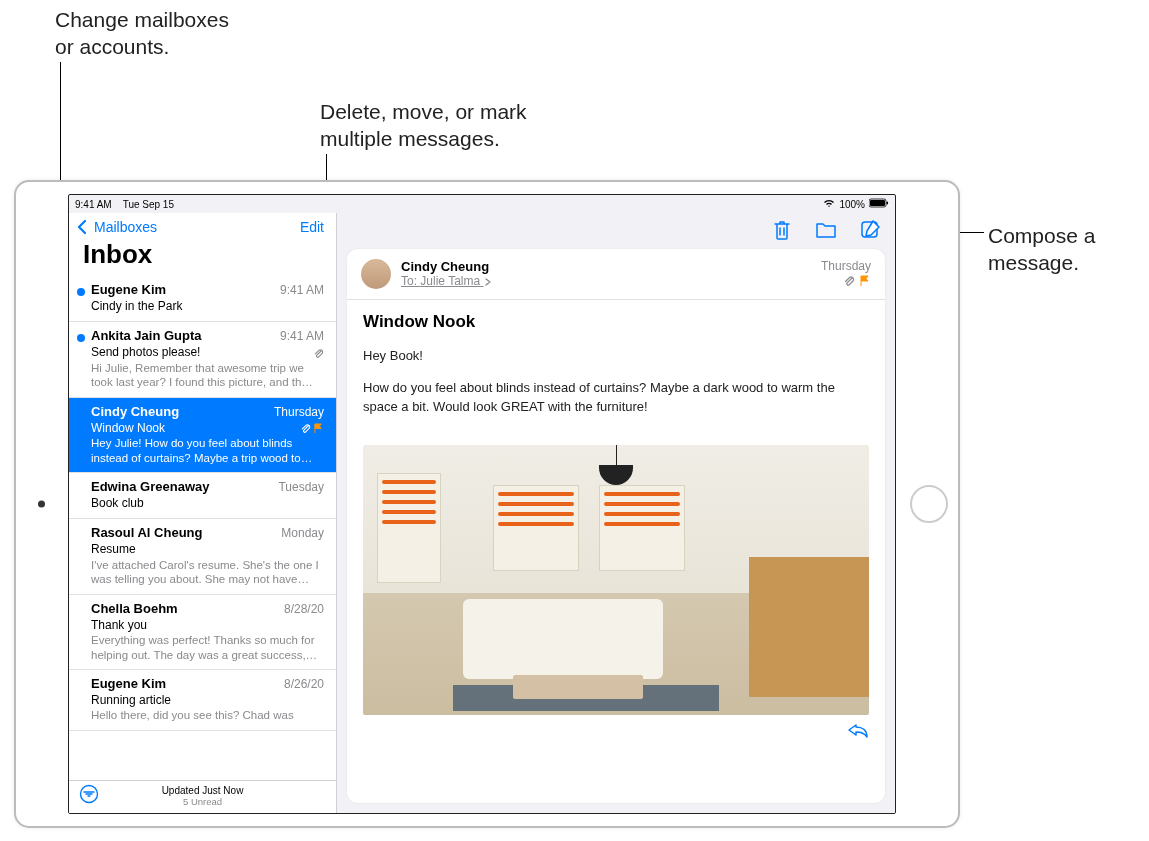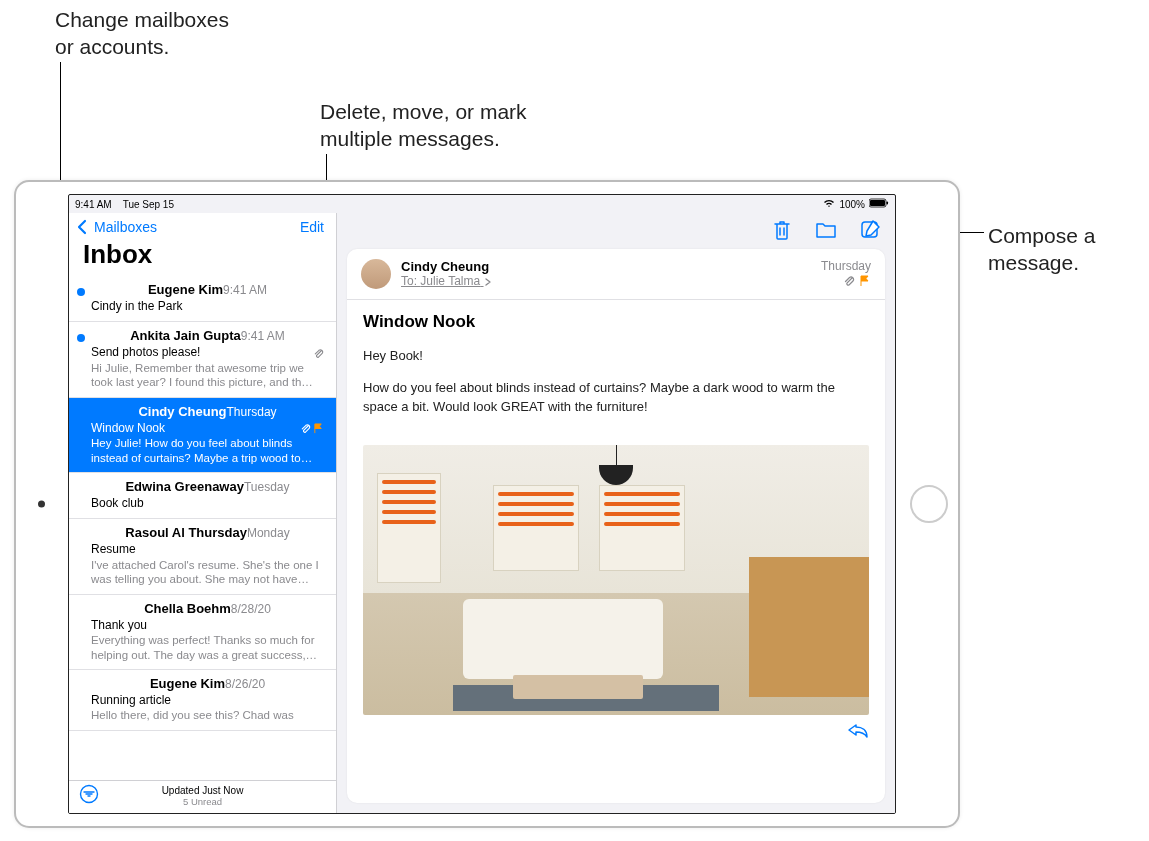--- a/index.html
+++ b/index.html
@@ -124,21 +124,21 @@
   .msg-item.selected .msg-preview,
   .msg-item.selected .msg-date { color: #fff; }
   .unread-dot {
     position: absolute;
     left: 8px;
     top: 12px;
     width: 8px; height: 8px;
     background: #007aff;
     border-radius: 50%;
   }
-  .msg-row1 { display: flex; justify-content: center; align-items: baseline; }
+  .msg-row1 { display: flex; justify-content: space-between; align-items: baseline; }
   .msg-sender { font-weight: 600; font-size: 13px; }
   .msg-date { color: #8a8a8e; font-size: 12px; white-space: nowrap; }
   .msg-row2 { display: flex; justify-content: space-between; align-items: center; }
   .msg-subject { color: #000; font-size: 12px; }
   .msg-icons { display: flex; gap: 2px; align-items: center; }
   .msg-preview {
     color: #8a8a8e;
     font-size: 11.5px;
     line-height: 1.25;
     max-height: 30px;
@@ -419,21 +419,21 @@
                 <span class="msg-sender">Edwina Greenaway</span>
                 <span class="msg-date">Tuesday</span>
               </div>
               <div class="msg-row2">
                 <span class="msg-subject">Book club</span>
                 <span class="msg-icons"></span>
               </div>
             </div>
             <div class="msg-item">
               <div class="msg-row1">
-                <span class="msg-sender">Rasoul Al Thursday</span>
+                <span class="msg-sender">Rasoul Al Cheung</span>
                 <span class="msg-date">Monday</span>
               </div>
               <div class="msg-row2">
                 <span class="msg-subject">Resume</span>
                 <span class="msg-icons"></span>
               </div>
               <div class="msg-preview">I've attached Carol's resume. She's the one I was telling you about. She may not have…</div>
             </div>
             <div class="msg-item">
               <div class="msg-row1">

